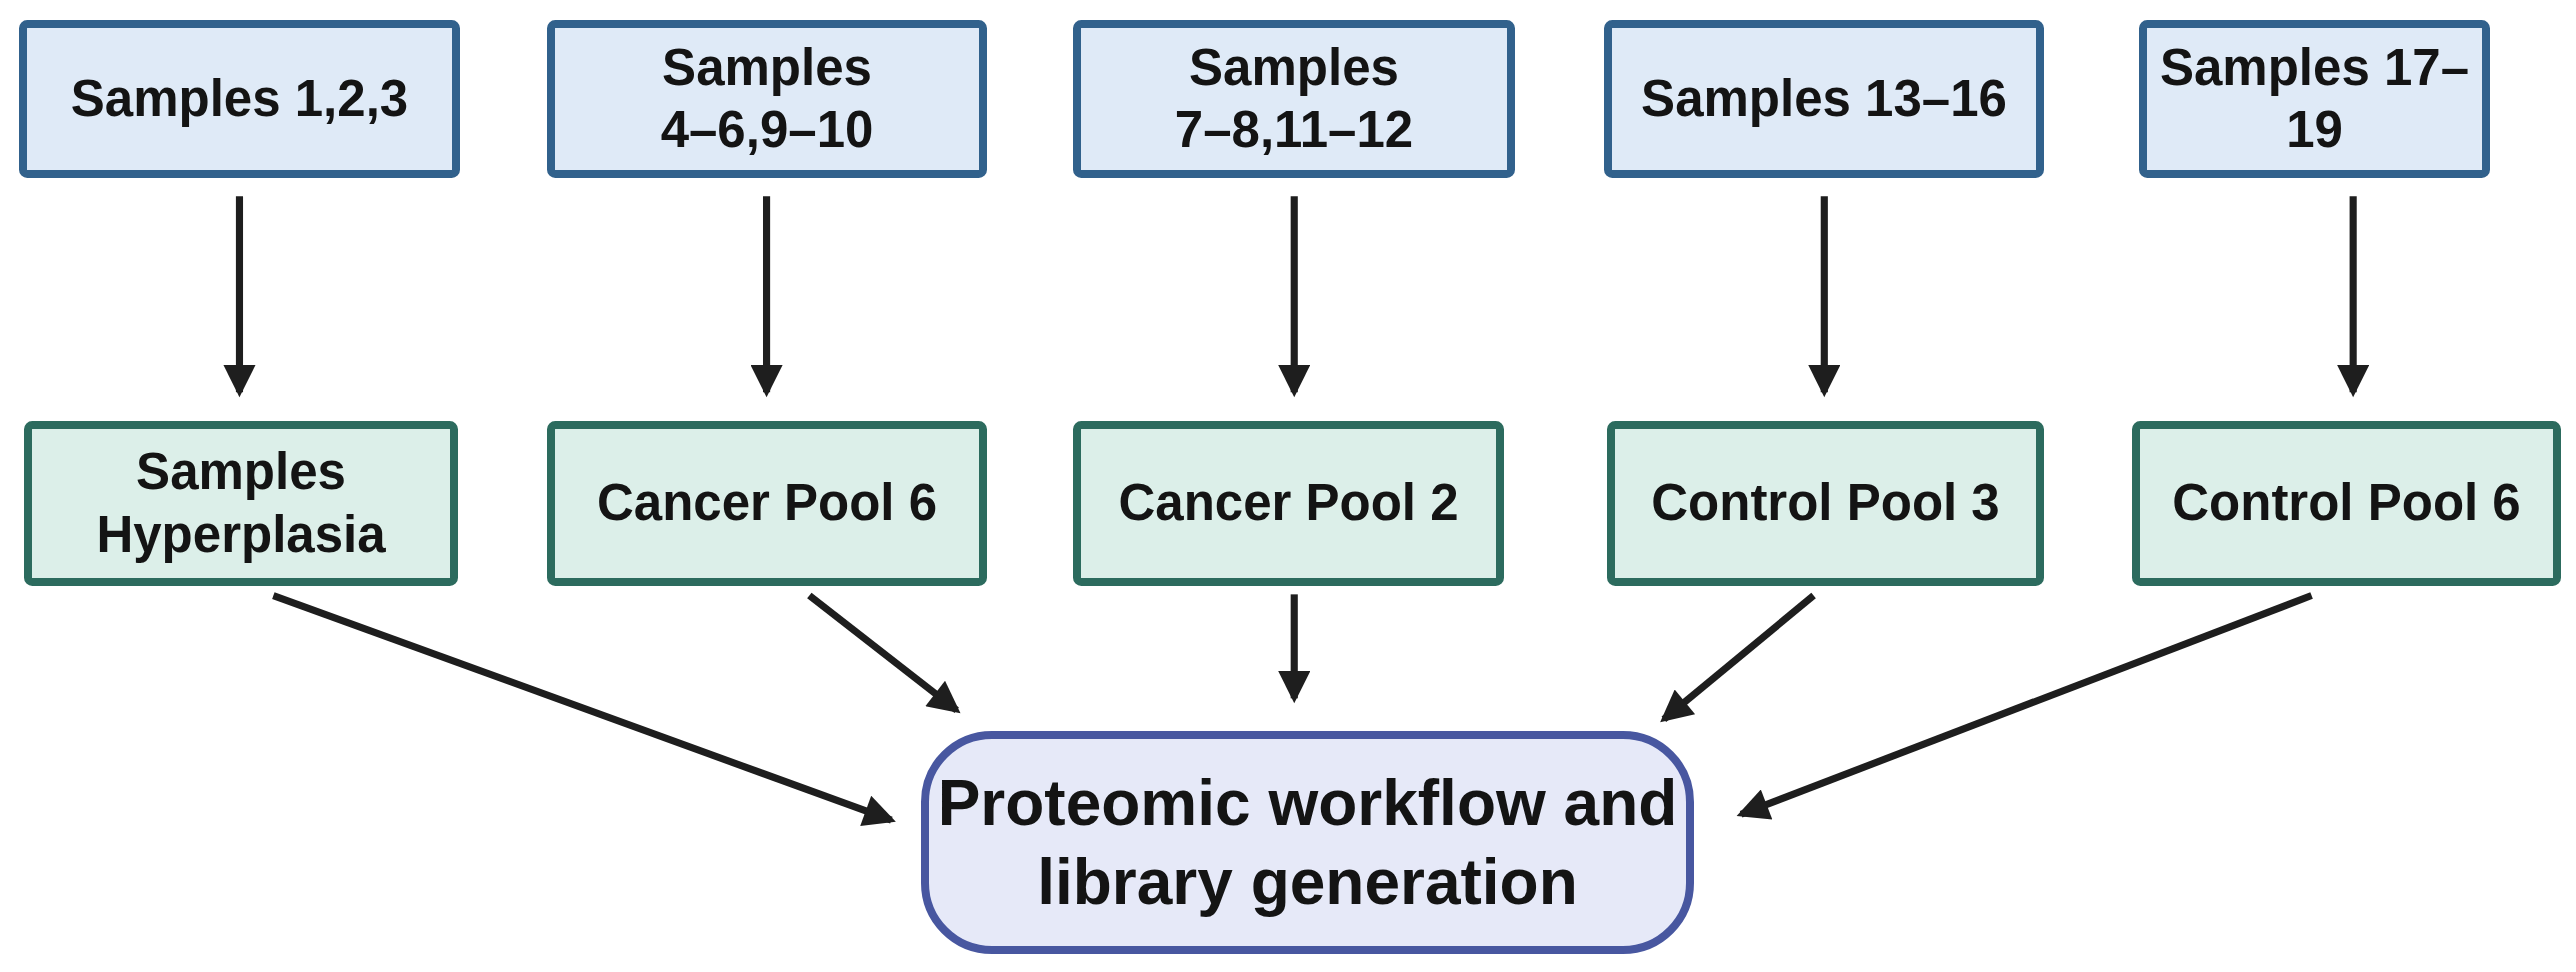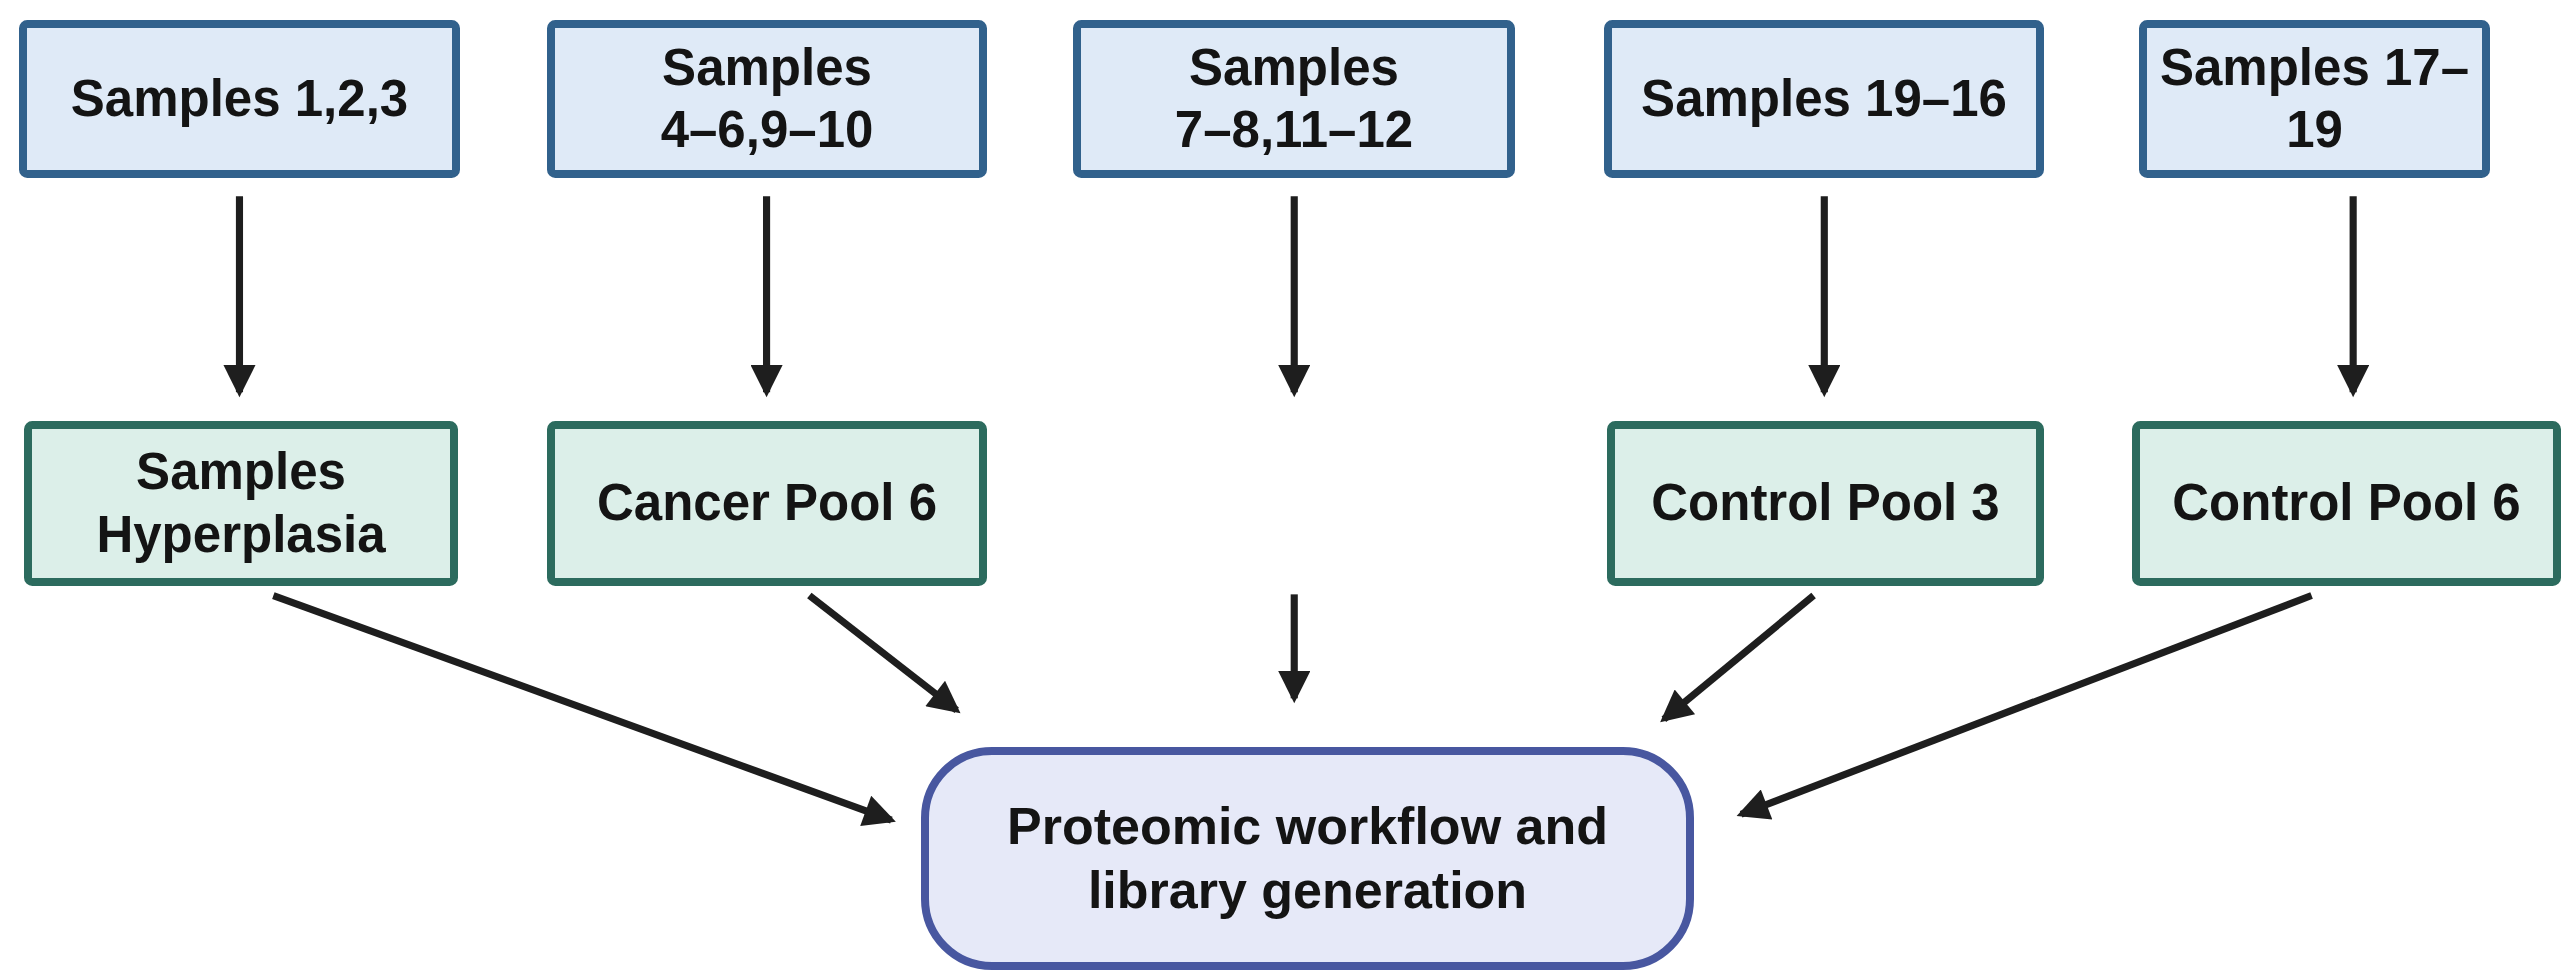--- a/index.html
+++ b/index.html
@@ -51,22 +51,21 @@
   .node-pool {
     background: var(--poolFill, #dcefe9);
     border: 8.3px solid var(--poolBorder, #2c6b5e);
     border-radius: 8.3px;
     font-size: 51px;
   }
   .node-final {
     background: var(--finalFill, #e6e9f8);
     border: 8.3px solid var(--finalBorder, #4857a0);
     border-radius: 71px;
-    font-size: 52px;
-    margin-top: 16px;
+    font-size: 64px;
   }
 </style>
 </head>
 <body>
 
 <div class="canvas">
 
   <svg class="arrow-layer" viewBox="0 0 4335 1637" xmlns="http://www.w3.org/2000/svg">
     <defs>
       <marker id="head" viewBox="0 0 10 10" refX="8.5" refY="5" markerWidth="66" markerHeight="54" markerUnits="userSpaceOnUse" orient="auto">
@@ -85,26 +84,27 @@
     <line class="arrow" x1="2178" y1="1000" x2="2178" y2="1175" marker-end="url(#head)"></line>
     <line class="arrow" x1="3052" y1="1002" x2="2800" y2="1210" marker-end="url(#head)"></line>
     <line class="arrow" x1="3890" y1="1002" x2="2930" y2="1370" marker-end="url(#head)"></line>
   </svg>
 
   <div class="node node-sample" style="left:19px;   top:20px; width:441px; height:158px">Samples 1,2,3</div>
   <div class="node node-sample" style="left:547px;  top:20px; width:440px; height:158px">Samples
 4–6,9–10</div>
   <div class="node node-sample" style="left:1073px; top:20px; width:442px; height:158px">Samples
 7–8,11–12</div>
-  <div class="node node-sample" style="left:1604px; top:20px; width:440px; height:158px">Samples 19–16</div>
+  <div class="node node-sample" style="left:1604px; top:20px; width:440px; height:158px">Samples 13–16</div>
   <div class="node node-sample" style="left:2139px; top:20px; width:351px; height:158px">Samples 17–19</div>
 
   <div class="node node-pool" style="left:24px;   top:421px; width:434px; height:165px">Samples
 Hyperplasia</div>
   <div class="node node-pool" style="left:547px;  top:421px; width:440px; height:165px">Cancer Pool 6</div>
+  <div class="node node-pool" style="left:1073px; top:421px; width:431px; height:165px">Cancer Pool 2</div>
   <div class="node node-pool" style="left:1607px; top:421px; width:437px; height:165px">Control Pool 3</div>
   <div class="node node-pool" style="left:2132px; top:421px; width:429px; height:165px">Control Pool 6</div>
 
   <div class="node node-final" style="left:921px; top:731px; width:773px; height:223px">Proteomic workflow and
 library generation</div>
 
 </div>
 
 
 </body></html>

